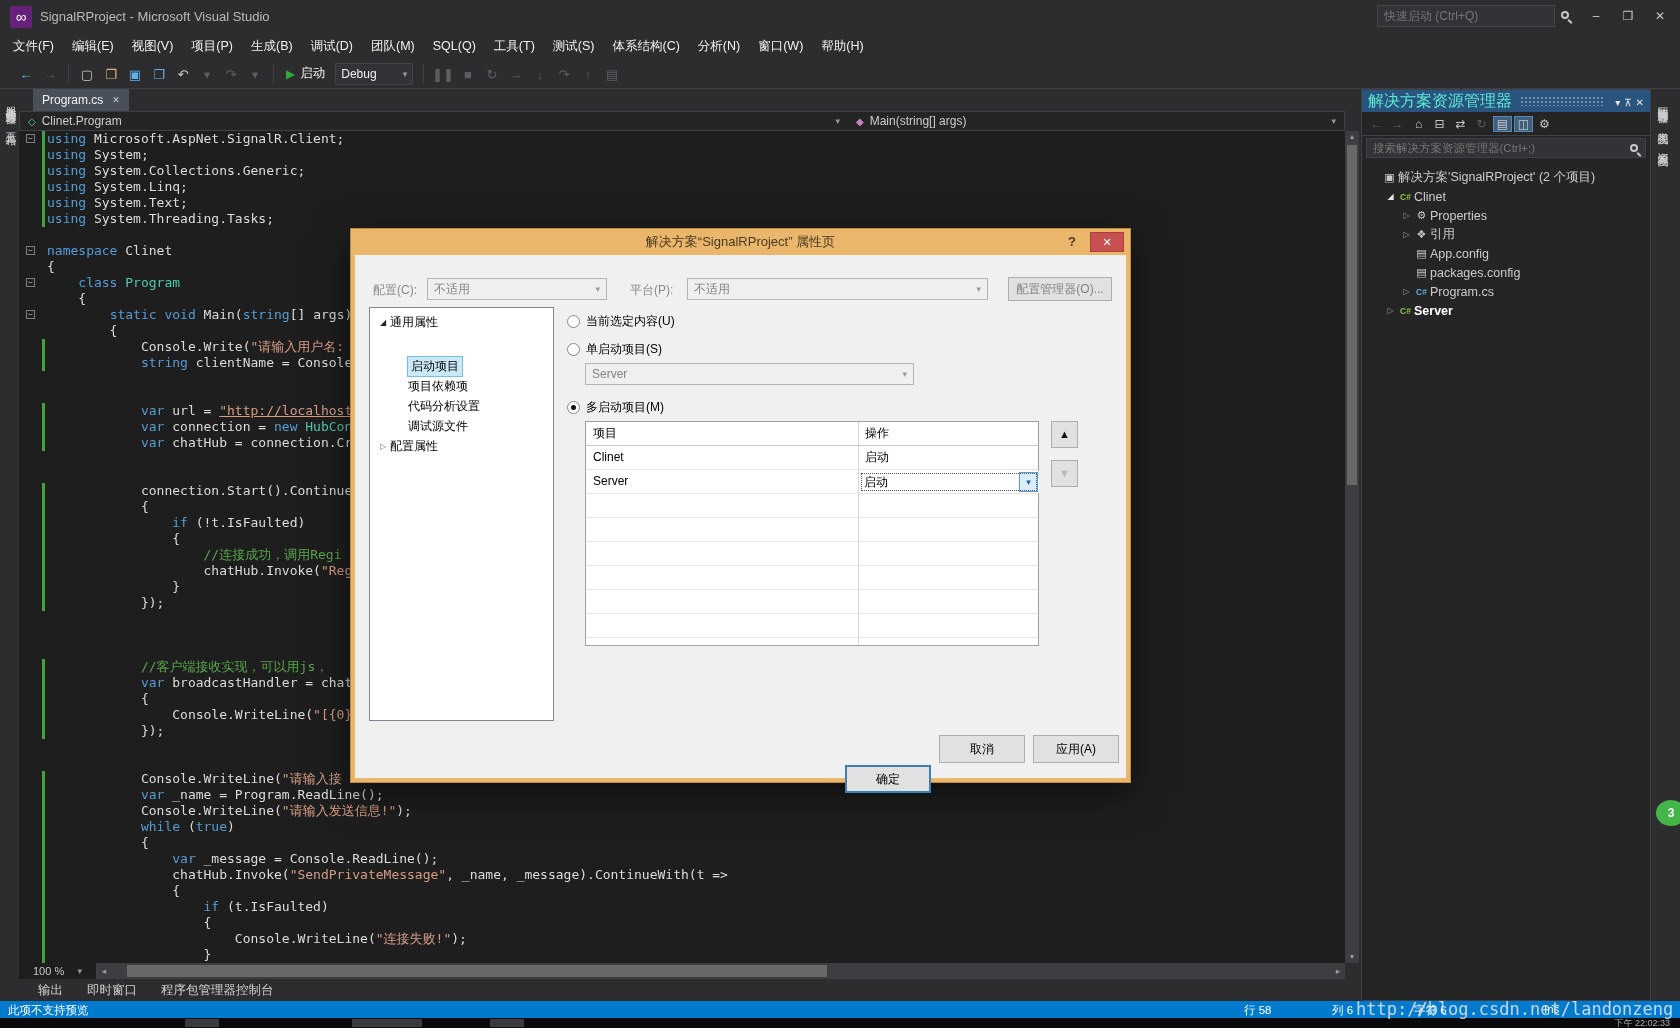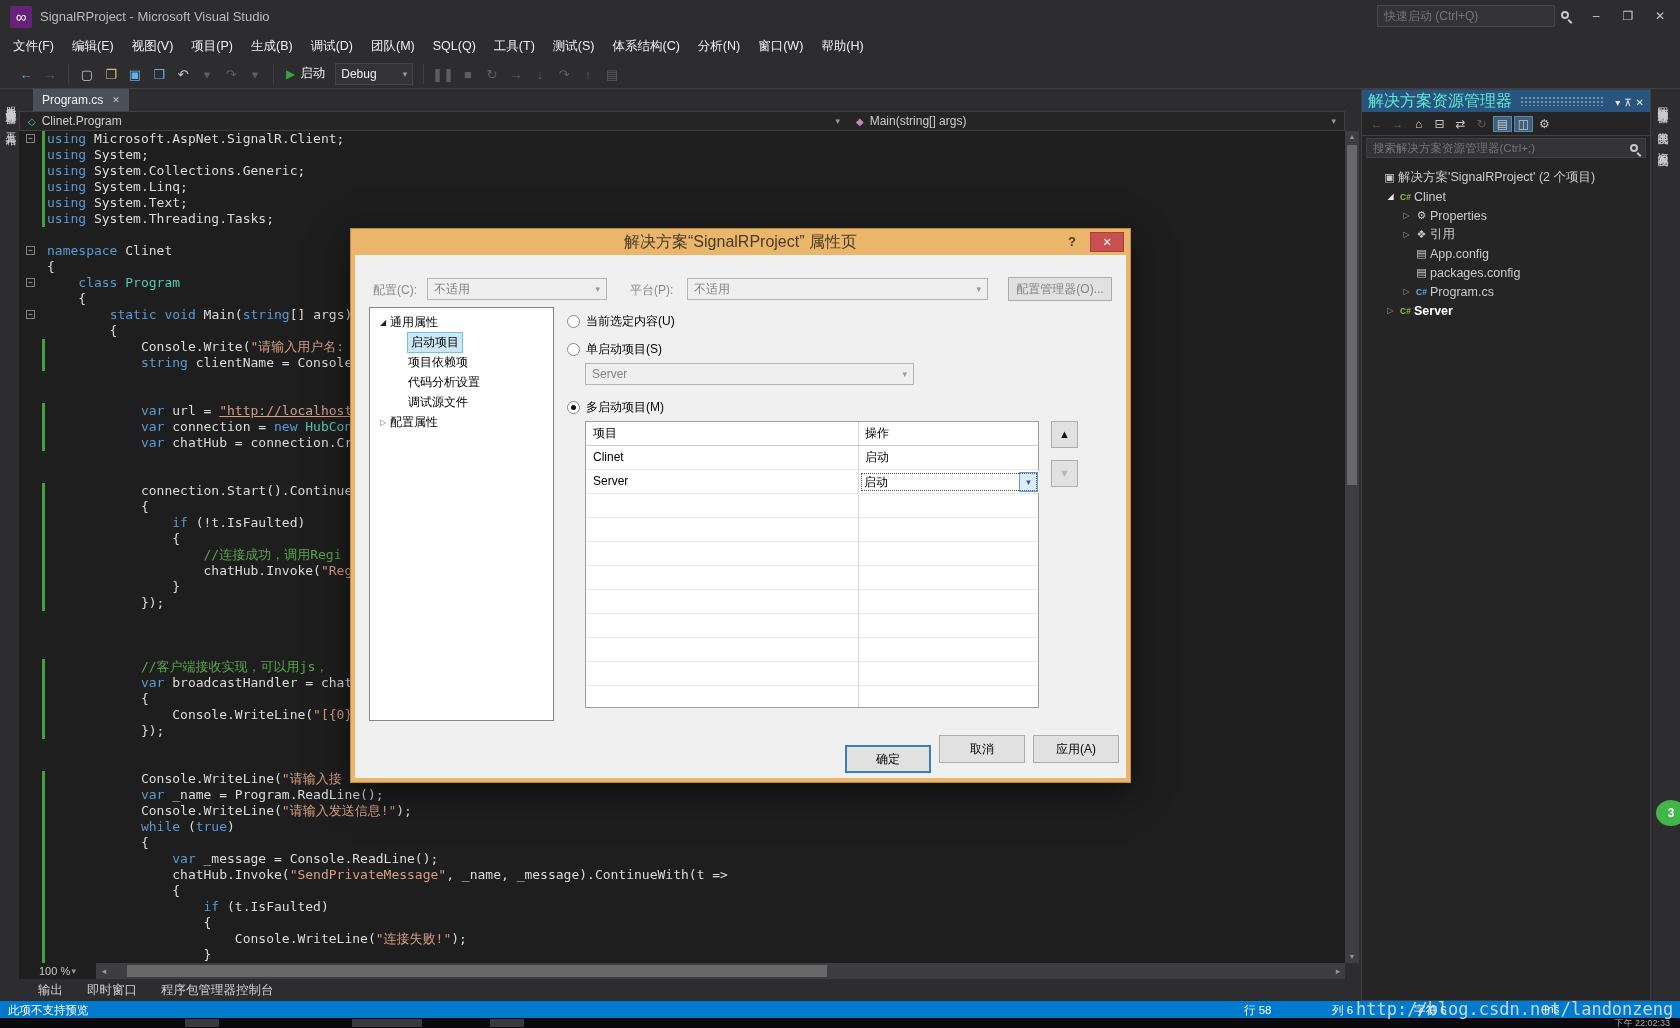--- a/index.html
+++ b/index.html
@@ -52,21 +52,21 @@
   .code{position:absolute;left:19px;top:131px;width:1326px;height:832px;background:#1E1E1E;overflow:hidden}
   .code-line{height:16px;line-height:16px;white-space:pre;padding-left:28px;font-family:"DejaVu Sans Mono","Liberation Mono",monospace;font-size:13px}
   .cd-k{color:#569CD6}.cd-d{color:#DCDCDC}.cd-s{color:#D69D85}.cd-c{color:#57A64A}.cd-t{color:#4EC9B0}
   .cd-u{color:#D69D85;text-decoration:underline}
   .fold{position:absolute;left:7px;width:9px;height:9px;border:1px solid #808080;color:#C8C8C8;font-size:8px;line-height:7px;text-align:center;background:#1E1E1E}
   .chbar{position:absolute;left:23px;width:3px;background:#3FA13F}
   .vscroll{position:absolute;left:1345px;top:131px;width:14px;height:832px;background:#3E3E42}
   .vscroll .thumb{position:absolute;left:2px;top:14px;width:10px;height:340px;background:#686868}
   .vscroll .ar{position:absolute;left:0;width:14px;height:12px;color:#999;font-size:8px;text-align:center;line-height:12px}
   .zoomrow{position:absolute;left:19px;top:963px;width:1326px;height:16px;background:#3E3E42;display:flex}
-  .zoombox{width:78px;height:16px;background:#1E1E1E;color:#C8C8C8;font-size:11px;display:flex;align-items:center;justify-content:space-between;padding:0 20px;border-right:1px solid #3F3F46}
+  .zoombox{width:78px;height:16px;background:#1E1E1E;color:#C8C8C8;font-size:11px;display:flex;align-items:center;justify-content:space-between;padding:0 14px;border-right:1px solid #3F3F46}
   .htrack{flex:1;position:relative}
   .hthumb{position:absolute;left:30px;top:2px;width:700px;height:12px;background:#686868}
   .har{position:absolute;top:0;width:14px;height:16px;color:#999;font-size:9px;text-align:center;line-height:16px}
 
   
   .bottomtabs{position:absolute;left:0;top:979px;width:1680px;height:22px;background:#2D2D30;display:flex;align-items:center;padding-left:28px;gap:4px}
   .btab{font-size:12.5px;color:#D0D0D0;padding:0 10px}
   .statusbar{position:absolute;left:0;top:1001px;width:1680px;height:17px;background:#007ACC;font-size:11.5px;color:#FFF}
   .sb-left{position:absolute;left:8px;top:2px}
   .sb-item{position:absolute;top:2px}
@@ -92,38 +92,38 @@
   .se-tree{padding-top:8px}
   .se-row{height:19px;display:flex;align-items:center;font-size:12.5px;color:#CCC;white-space:nowrap}
   .se-arrow{width:13px;text-align:center;font-size:8px;color:#E8E8E8;flex:none}
   .se-arrow.col{color:#9A9A9A}
   .se-ico{width:17px;text-align:center;flex:none;font-size:11px}
   .se-ico.txt{font-size:8.5px;font-weight:bold}
   .se-label.bold{color:#FFF;font-weight:bold}
 
   
   .dialog{position:absolute;left:350px;top:228px;width:781px;height:555px;background:#E9B66B;border:1px solid #C08A3E;box-shadow:0 10px 34px rgba(0,0,0,0.55);z-index:50}
-  .dlg-title{position:absolute;left:0;top:0;width:100%;height:26px;text-align:center;line-height:26px;font-size:16px;color:#4A3A20}
+  .dlg-title{position:absolute;left:0;top:0;width:100%;height:26px;text-align:center;line-height:26px;font-size:13px;color:#4A3A20}
   .dlg-help{position:absolute;right:46px;top:3px;width:24px;height:20px;text-align:center;line-height:20px;color:#4A3A20;font-size:13px;font-weight:bold}
   .dlg-close{position:absolute;right:6px;top:3px;width:34px;height:20px;background:#C75050;border:1px solid #B13C3C;color:#FFF;font-size:11px;text-align:center;line-height:18px}
   .dlg-body{position:absolute;left:4px;right:4px;top:26px;bottom:4px;background:#F0F0F0}
   .dlg-label{position:absolute;font-size:12px;color:#8A8A8A}
   .combo{position:absolute;height:22px;background:#EFEFEF;border:1px solid #B5B5B5;font-size:12px;color:#838383;display:flex;align-items:center;justify-content:space-between;padding:0 6px}
   .dlg-btn{position:absolute;background:#E1E1E1;border:1px solid #ADADAD;font-size:12px;color:#000;text-align:center;font-family:"Liberation Sans",sans-serif}
   .dlg-btn.disabled{color:#838383}
   .dlg-btn.default{border:2px solid #3C7FB1}
   .dlg-tree{position:absolute;left:18px;top:78px;width:185px;height:414px;background:#FFF;border:1px solid #828790;font-size:12px;color:#000;padding-top:4px}
   .dt-row{height:20px;display:flex;align-items:center}
   .dt-arrow{width:14px;text-align:center;font-size:8px;color:#222;flex:none}
   .dt-arrow.col{color:#777}
   .dt-label.sel{background:#CBE8F6;outline:1px solid #70C0E7;padding:1px 3px}
   .radio-row{position:absolute;display:flex;align-items:center;gap:6px;font-size:12px;color:#000}
   .radio{width:13px;height:13px;border:1px solid #8A8A8A;border-radius:50%;background:#FFF;position:relative;flex:none}
   .radio.checked::after{content:"";position:absolute;left:3px;top:3px;width:5px;height:5px;border-radius:50%;background:#111}
-  .proj-table{position:absolute;left:234px;top:192px;width:454px;height:287px;background:#FFF;border:1px solid #A0A0A0;font-size:12px;color:#000}
+  .proj-table{position:absolute;left:234px;top:192px;width:454px;height:225px;background:#FFF;border:1px solid #A0A0A0;font-size:12px;color:#000}
   .pt-vline{position:absolute;left:272px;top:0;bottom:0;width:1px;background:#D6D6D6}
   .pt-header{position:absolute;left:0;top:0;width:100%;height:24px;border-bottom:1px solid #C9C9C9}
   .pt-hcell{position:absolute;top:0;height:24px;line-height:23px;padding-left:7px}
   .pt-row{position:absolute;left:0;width:100%;height:24px;border-bottom:1px solid #E6E6E6}
   .pt-cell{position:absolute;top:0;height:24px;line-height:23px;padding-left:7px}
   .pt-empty{position:absolute;left:0;right:0;top:72px;bottom:0;background:repeating-linear-gradient(to bottom,#FFF 0 23px,#E6E6E6 23px 24px)}
   .cell-combo{position:absolute;left:273px;top:1px;width:180px;height:22px;background:#FFF;outline:1px dotted #555;outline-offset:-3px;display:flex;align-items:center}
   .cell-combo .txt{flex:1;padding-left:5px}
   .cell-combo .dd{width:19px;height:20px;margin-right:1px;background:#DCECF9;border:1px solid #569DE5;color:#1E5FA8;font-size:9px;text-align:center;line-height:18px}
   .updown{position:absolute;left:700px;width:27px;height:27px;background:#E1E1E1;border:1px solid #ADADAD;text-align:center;line-height:25px;font-size:11px}
@@ -381,21 +381,21 @@
     <span>不适用</span>
       <span class="chev">▾</span>
   </div>
   <button class="dlg-btn disabled" style="left:657px;top:48px;width:104px;height:24px">配置管理器(O)...</button>
 
   <div class="dlg-tree">
       <div class="dt-row" style="padding-left: 6px;">
         <span class="dt-arrow">◢</span>
         <span class="dt-label">通用属性</span>
       </div>
-      <div class="dt-row" style="padding-left: 24px;">
+      <div class="dt-row" style="padding-left: 24px; margin-top: 24px;">
         <span class="dt-arrow"></span>
         <span class="dt-label sel">启动项目</span>
       </div>
       <div class="dt-row" style="padding-left: 24px;">
         <span class="dt-arrow"></span>
         <span class="dt-label">项目依赖项</span>
       </div>
       <div class="dt-row" style="padding-left: 24px;">
         <span class="dt-arrow"></span>
         <span class="dt-label">代码分析设置</span>
@@ -442,21 +442,21 @@
         <span class="pt-cell" style="left: 0px; width: 272px;">Server</span>
         <div class="cell-combo" style="left: 273px;">
           <span class="txt">启动</span>
           <span class="dd">▾</span>
         </div>
       </div>
     </div>
   <button class="updown up">▲</button>
   <button class="updown down">▼</button>
 
-  <button class="dlg-btn default" style="left:494px;top:516px;width:86px;height:28px">确定</button>
+  <button class="dlg-btn default" style="left:494px;top:536px;width:86px;height:28px">确定</button>
   <button class="dlg-btn" style="left:588px;top:506px;width:86px;height:28px">取消</button>
   <button class="dlg-btn" style="left:682px;top:506px;width:86px;height:28px">应用(A)</button>
 </div>
 
 <div class="statusbar">
   <span class="sb-left">此项不支持预览</span>
   <span class="sb-item" style="left:1244px">行 58</span>
   <span class="sb-item" style="left:1332px">列 6</span>
   <span class="sb-item" style="left:1414px">字符 6</span>
   <span class="sb-item" style="left:1544px">Ins</span>

